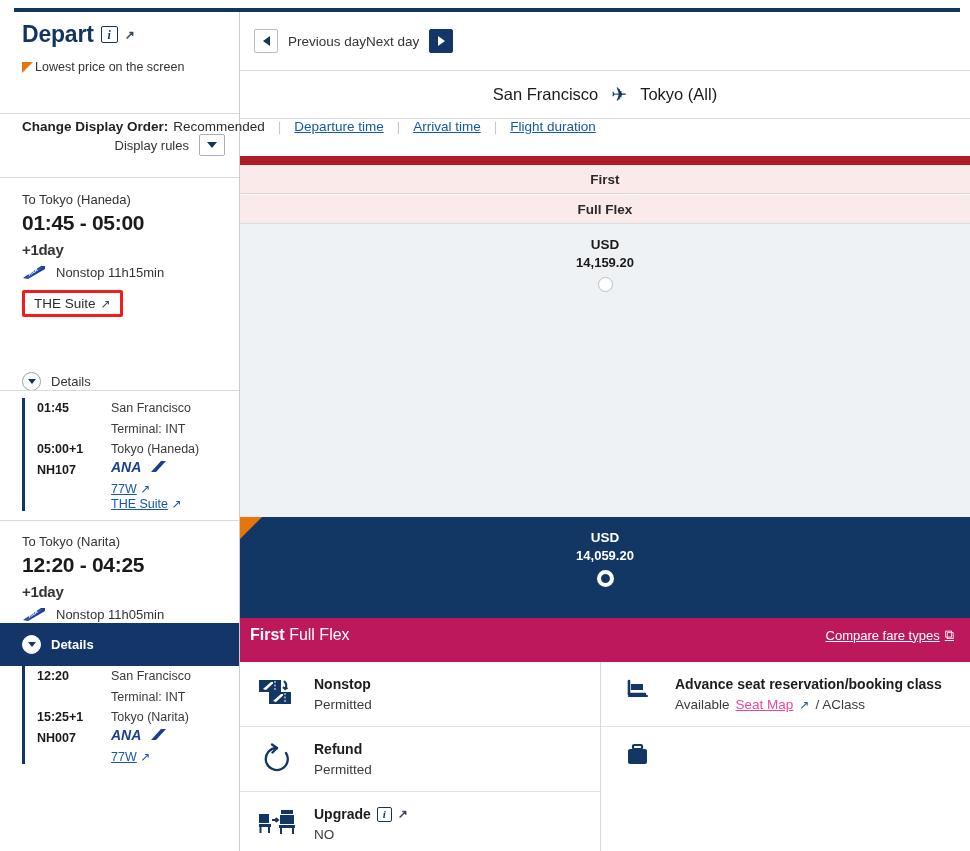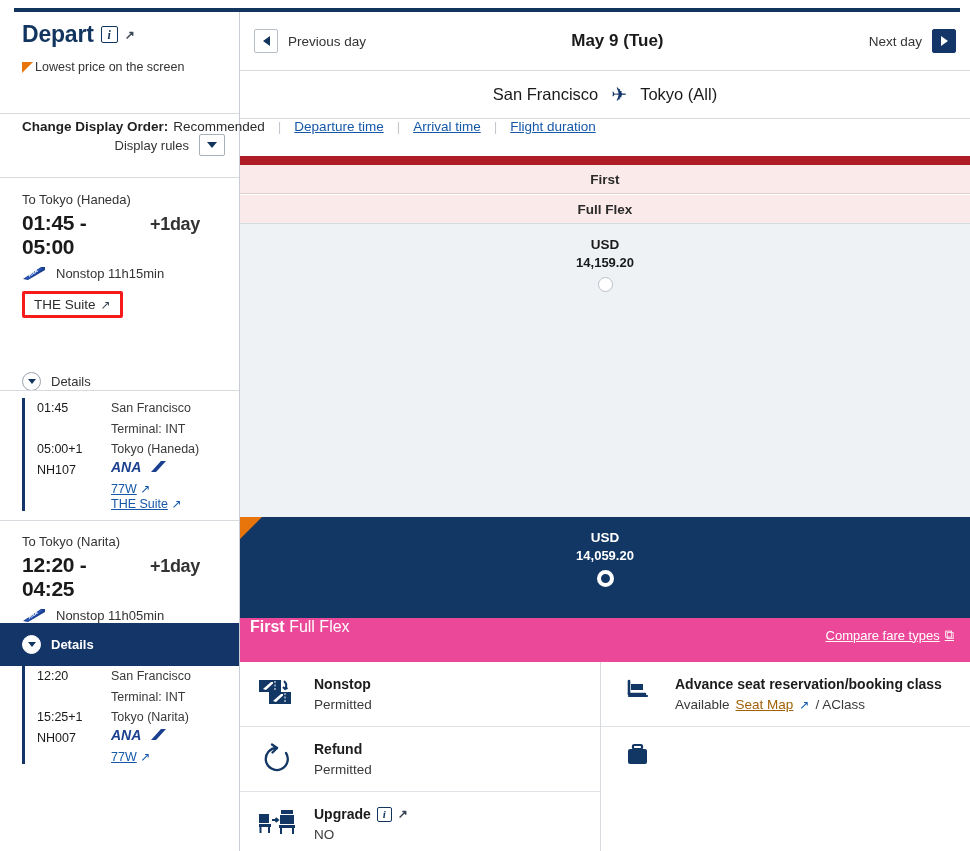--- a/index.html
+++ b/index.html
@@ -56,23 +56,23 @@
     cursor:pointer;
   }
   .dd-caret { width:0;height:0;border-left:5px solid transparent;border-right:5px solid transparent;border-top:6px solid #12355f; }
 
   .flight-sep { position:absolute; left:0; width:239px; height:1px; background:#d7dbe0; }
 
   .flight-block { position:absolute; left:0; width:212px; padding:0 12px 0 22px; }
   .dest-line { font-size:13px; color:#333; }
   .time-line {
     font-size:21px; font-weight:bold; color:#1a1a1a; margin-top:4px;
-    display:flex; align-items:baseline; gap:6px; letter-spacing:-0.3px;
-  }
-  .time-line .plus { font-size:18px; font-weight:bold; color:#333; }
+    display:flex; align-items:baseline; gap:6px; letter-spacing:-0.3px;flex-direction:column;
+  }
+  .time-line .plus { font-size:15px; font-weight:bold; color:#333; }
   .stop-line { display:flex; align-items:center; gap:10px; margin-top:7px; font-size:13px; color:#333; }
 
   .ana-tail { width:24px; height:15px; flex:0 0 24px; }
 
   .suite-box {
     margin-top:10px; display:inline-flex; align-items:center; gap:5px;
     border:3px solid #f51b1b; padding:3px 9px; border-radius:2px;
     font-size:13.5px; color:#2c2c2c; background:#fff; cursor:pointer;
   }
 
@@ -90,21 +90,21 @@
     display:flex;align-items:center;justify-content:center;
     border:1px solid #9aa3ad; background:#fff; flex:0 0 19px;
   }
   .details-row.active .chev-circle { border-color:#fff; background:#fff; }
   .chev-down { width:0;height:0;border-left:4.5px solid transparent;border-right:4.5px solid transparent;border-top:5.5px solid #12355f; }
 
   
   .seg-table { position:absolute; left:0; width:239px; padding-left:22px; }
   .seg-inner { border-left:3px solid #133567; padding-left:12px; }
   .seg-grid { display:grid; grid-template-columns:66px 1fr; row-gap:0px; column-gap:8px; }
-  .seg-time { font-size:12.5px; font-weight:normal; color:#1a1a1a; line-height:1.65; }
+  .seg-time { font-size:12.5px; font-weight:bold; color:#1a1a1a; line-height:1.65; }
   .seg-txt { font-size:12.5px; color:#3a3a3a; line-height:1.65; }
   .seg-link { font-size:12.5px; color:#1558a8; text-decoration:underline; cursor:pointer; }
   .ana-word { display:inline-flex; align-items:center; gap:2px; }
   .ana-word svg { display:block; }
 
   
   .right-col { position:absolute; left:240px; top:12px; width:730px; height:721px; }
 
   .daynav {
     position:absolute; left:0; top:0; width:730px; height:59px;
@@ -157,40 +157,40 @@
   .radio.sel {
     background:#123764; border:4px solid #ffffff; width:17px; height:17px;
   }
   .corner-tri {
     position:absolute; left:0; top:0; width:0;height:0;
     border-left:22px solid #e8740c; border-bottom:22px solid transparent;
   }
 
   .fare-foot {
     position:absolute; left:0; top:606px; width:730px; height:44px;
-    background:#ec4899; display:flex; 
+    background:#be185d; display:flex; align-items:center;
     padding:0 16px 10px 10px; justify-content:space-between;
   }
   .fare-foot .ttl { font-size:16px; color:#fff; }
   .fare-foot .ttl b { font-weight:bold; }
   .cmp-link {
     font-size:13px; color:#fff; text-decoration:underline; cursor:pointer;
     display:inline-flex; align-items:center; gap:5px;
   }
 
   
   .benefits { position:absolute; left:0; top:650px; width:730px; height:201px; display:flex; }
   .ben-col { width:360px; }
   .ben-col.right { width:370px; border-left:1px solid #d7dbe0; }
   .ben-item { display:flex; gap:16px; padding:14px 14px 14px 16px; border-bottom:1px solid #dfe3e7; }
   .ben-item.last { border-bottom:none; }
   .ben-ico { width:42px; flex:0 0 42px; display:flex; align-items:flex-start; justify-content:center; padding-top:2px; }
   .ben-title { font-size:14px; font-weight:bold; color:#1c1c1c; display:flex; align-items:center; gap:6px; }
   .ben-val { font-size:13.5px; color:#3a3a3a; margin-top:5px; display:flex; align-items:center; gap:6px; flex-wrap:wrap; }
-  .ben-link { color:#a16207; text-decoration:underline; cursor:pointer; }
+  .ben-link { color:#ec4899; text-decoration:underline; cursor:pointer; }
 
   
   .order-strip {
     position:absolute; left:0; top:108px; width:700px; height:37px;
     display:flex; align-items:center; gap:0px; padding-left:22px;
     font-size:13.5px;
   }
   .order-strip .lead { font-weight:bold; color:#1f1f1f; }
   .order-strip .cur-sort { color:#2b2b2b; margin-left:5px; }
   .sep-pipe { color:#c2c7cd; margin:0 13px; }
@@ -362,21 +362,20 @@
 
   <div class="right-col">
 
     <div class="daynav">
       <div class="prev">
         <span class="arrow-btn">
             <span class="arr-l"></span>
           </span>
         <span>Previous day</span>
       </div>
-      <div class="datetext">May 9 (Tue)</div>
       <div class="next">
         <span>Next day</span>
         <span class="arrow-btn filled">
             <span class="arr-r"></span>
           </span>
       </div>
     </div>
 
     <div class="routebar">
       <span>San Francisco</span>

